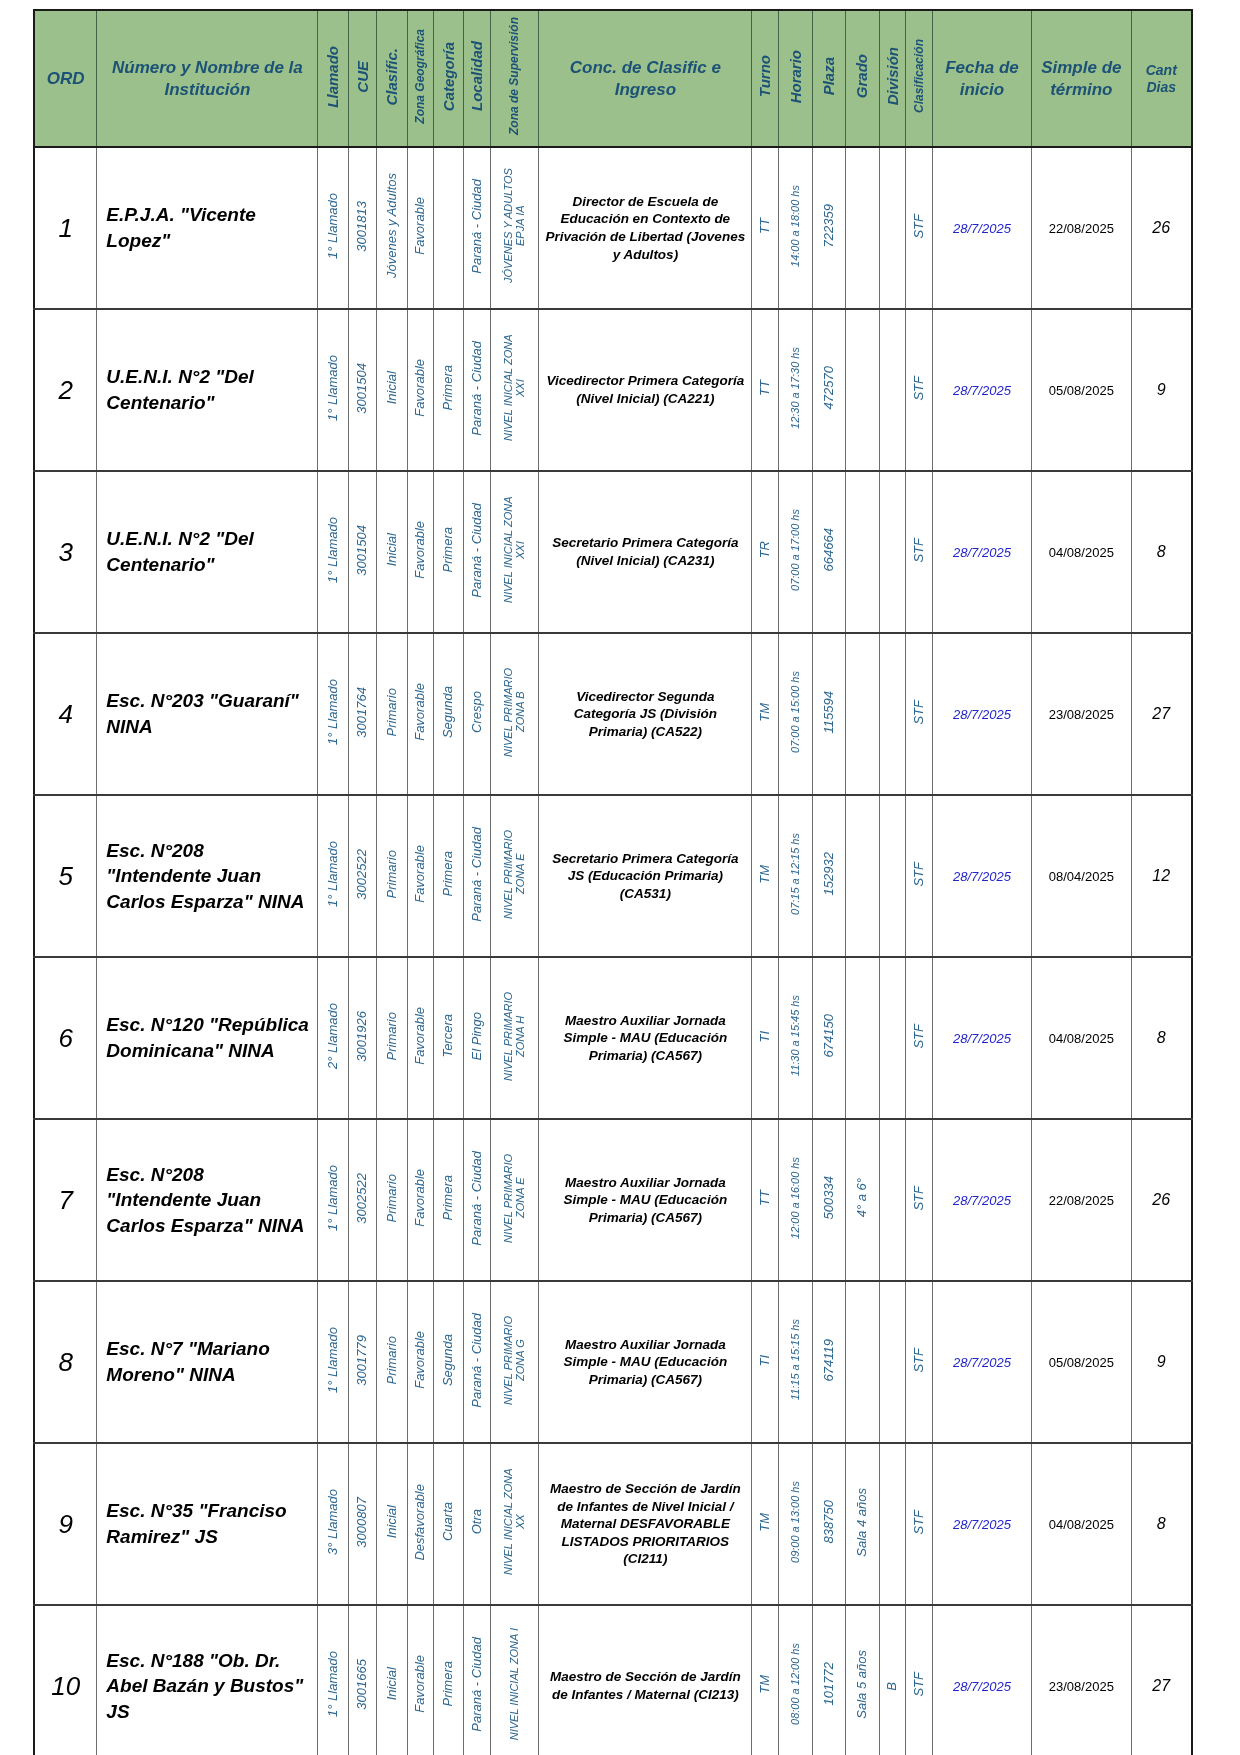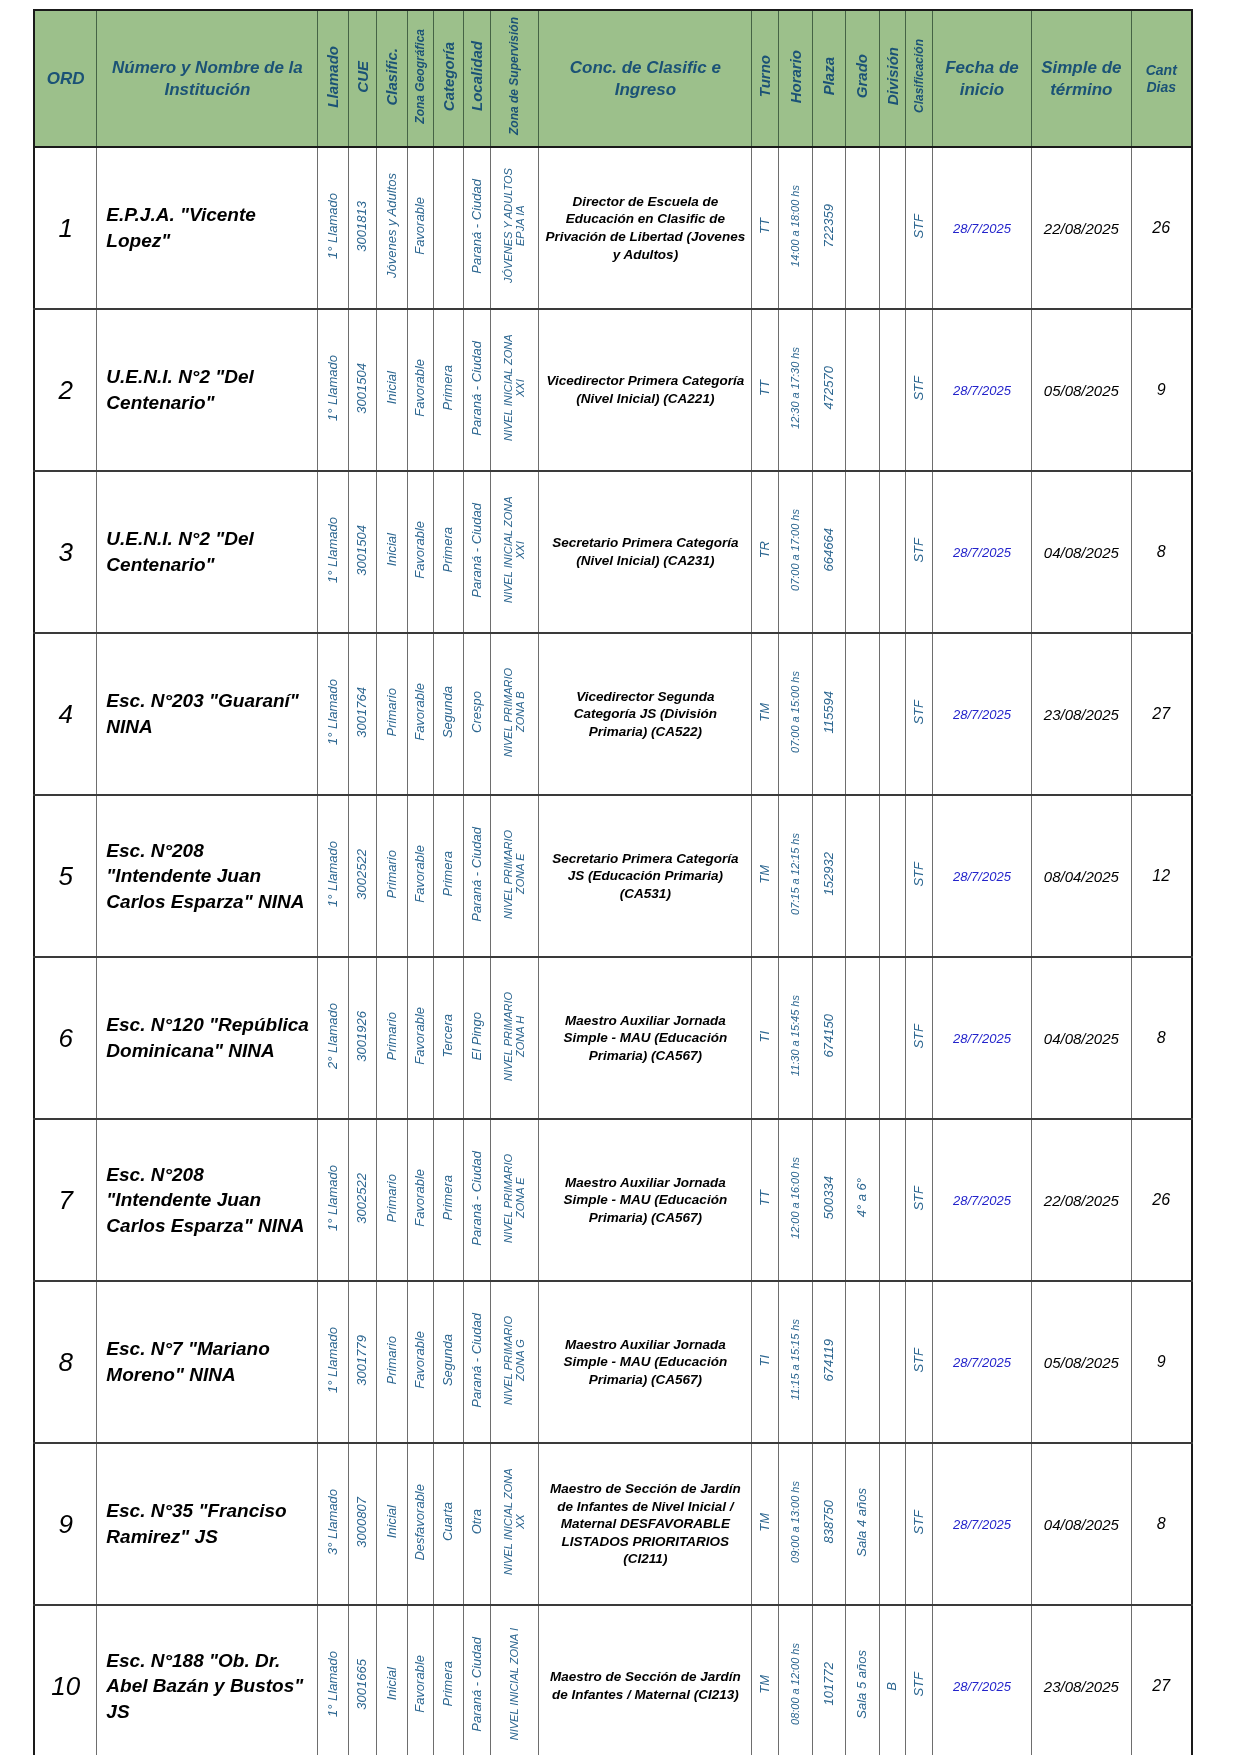--- a/index.html
+++ b/index.html
@@ -18,21 +18,21 @@
   
   tbody td{border:1px solid #6e6e6e;border-top:2px solid #3a3a3a;height:160px;
            vertical-align:middle;text-align:center;color:#000;}
   .c-ord{font-style:italic;font-size:26px;}
   .c-nombre{text-align:left;padding:0 6px 0 9px;font-weight:bold;font-style:italic;font-size:19px;line-height:1.35;}
   .c-conc{font-weight:bold;font-style:italic;font-size:13.5px;line-height:1.3;padding:0 4px;}
   .rot{display:inline-block;writing-mode:vertical-rl;transform:rotate(180deg);
        color:#2C6690;font-style:italic;font-size:13px;line-height:1.12;max-height:142px;}
   .rot.sm{font-size:11px;max-height:118px;}
   .c-fini{color:#2323CB;font-style:italic;font-size:13px;}
-  .c-fter{font-style:italic;font-size:15px;}
+  .c-fter{font-size:13px;}
   .c-cant{font-style:italic;font-size:16px;border-radius:21px;}
 </style>
 </head>
 <body>
 
 <table>
   <colgroup>
     <col style="width:62px">
       <col style="width:218px">
       <col style="width:30px">
@@ -80,21 +80,21 @@
       <tr>
     <td class="c-ord">1</td>
     <td class="c-nombre">E.P.J.A. "Vicente Lopez"</td>
     <td><span class="rot">1° Llamado</span></td>
     <td><span class="rot">3001813</span></td>
     <td><span class="rot">Jóvenes y Adultos</span></td>
     <td><span class="rot">Favorable</span></td>
     <td><span class="rot"></span></td>
     <td><span class="rot">Paraná - Ciudad</span></td>
     <td><span class="rot sm">JÓVENES Y ADULTOS EPJA IA</span></td>
-    <td class="c-conc">Director de Escuela de Educación en Clasific de Privación de Libertad (Jovenes y Adultos)</td>
+    <td class="c-conc">Director de Escuela de Educación en Contexto de Privación de Libertad (Jovenes y Adultos)</td>
     <td><span class="rot">TT</span></td>
     <td><span class="rot sm">14:00 a 18:00 hs</span></td>
     <td><span class="rot">722359</span></td>
     <td><span class="rot"></span></td>
     <td><span class="rot"></span></td>
     <td><span class="rot">STF</span></td>
     <td class="c-fini">28/7/2025</td>
     <td class="c-fter">22/08/2025</td>
     <td class="c-cant">26</td>
   </tr>

